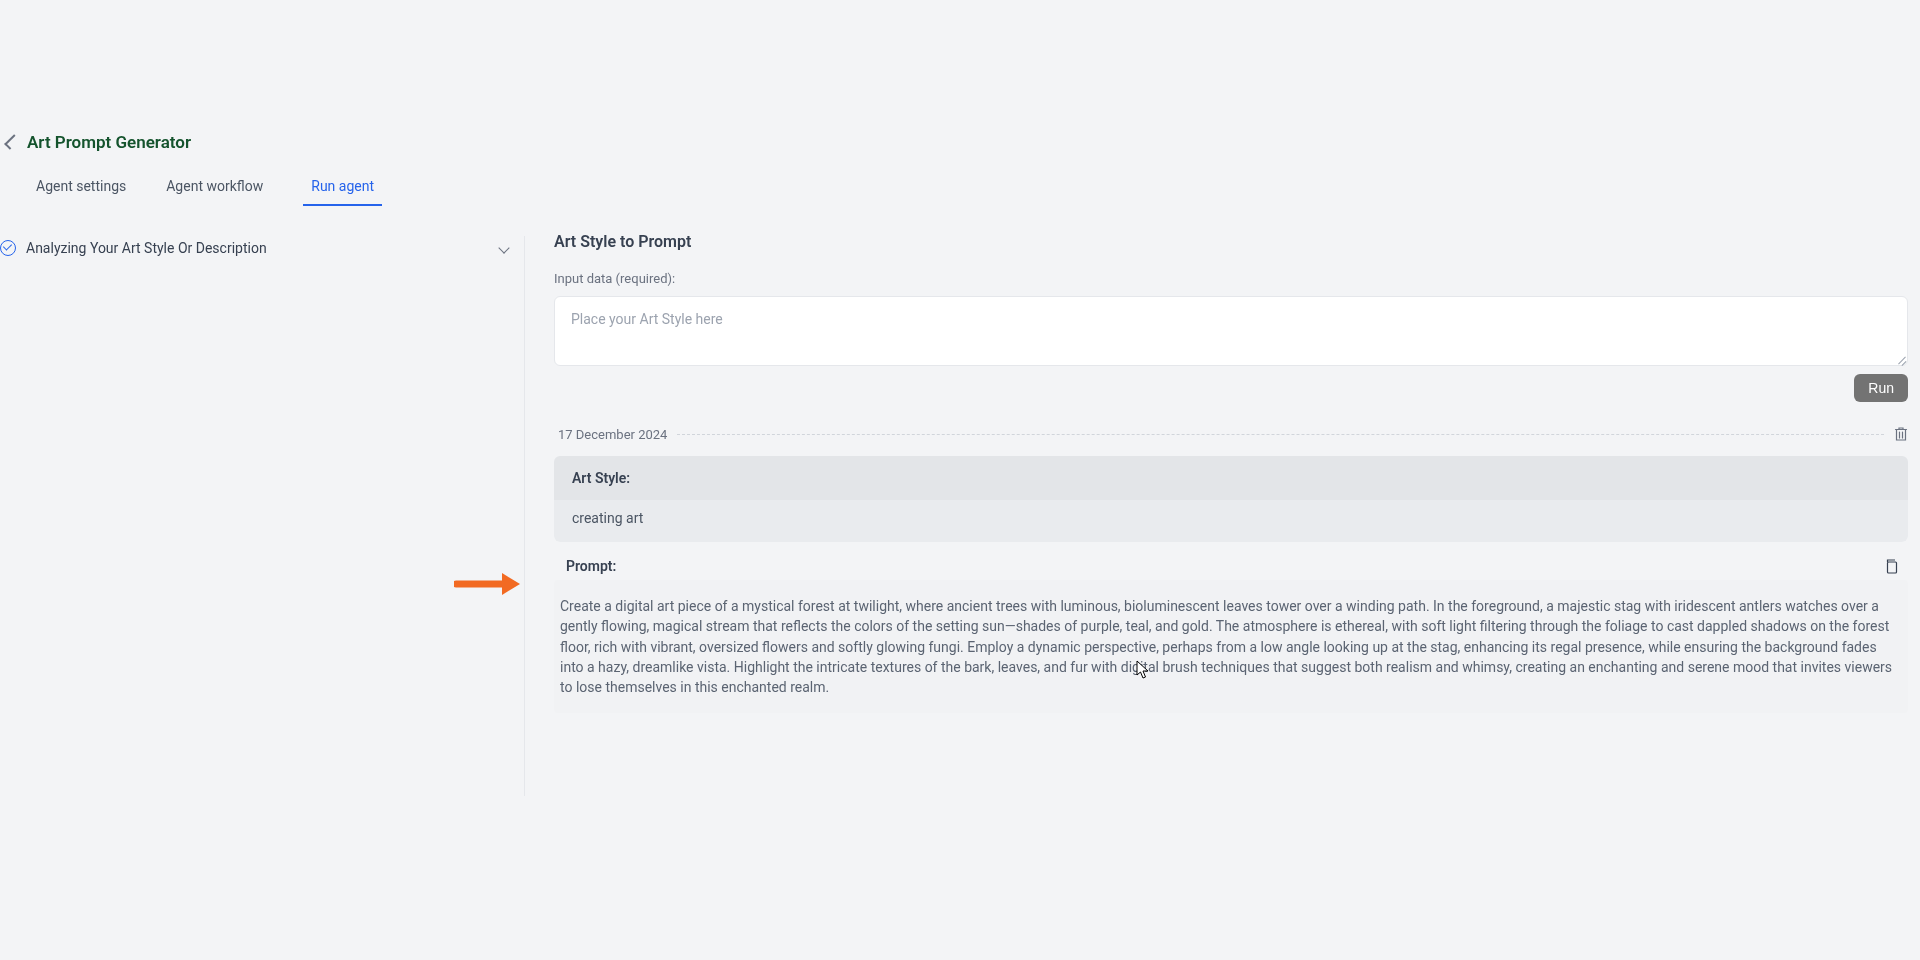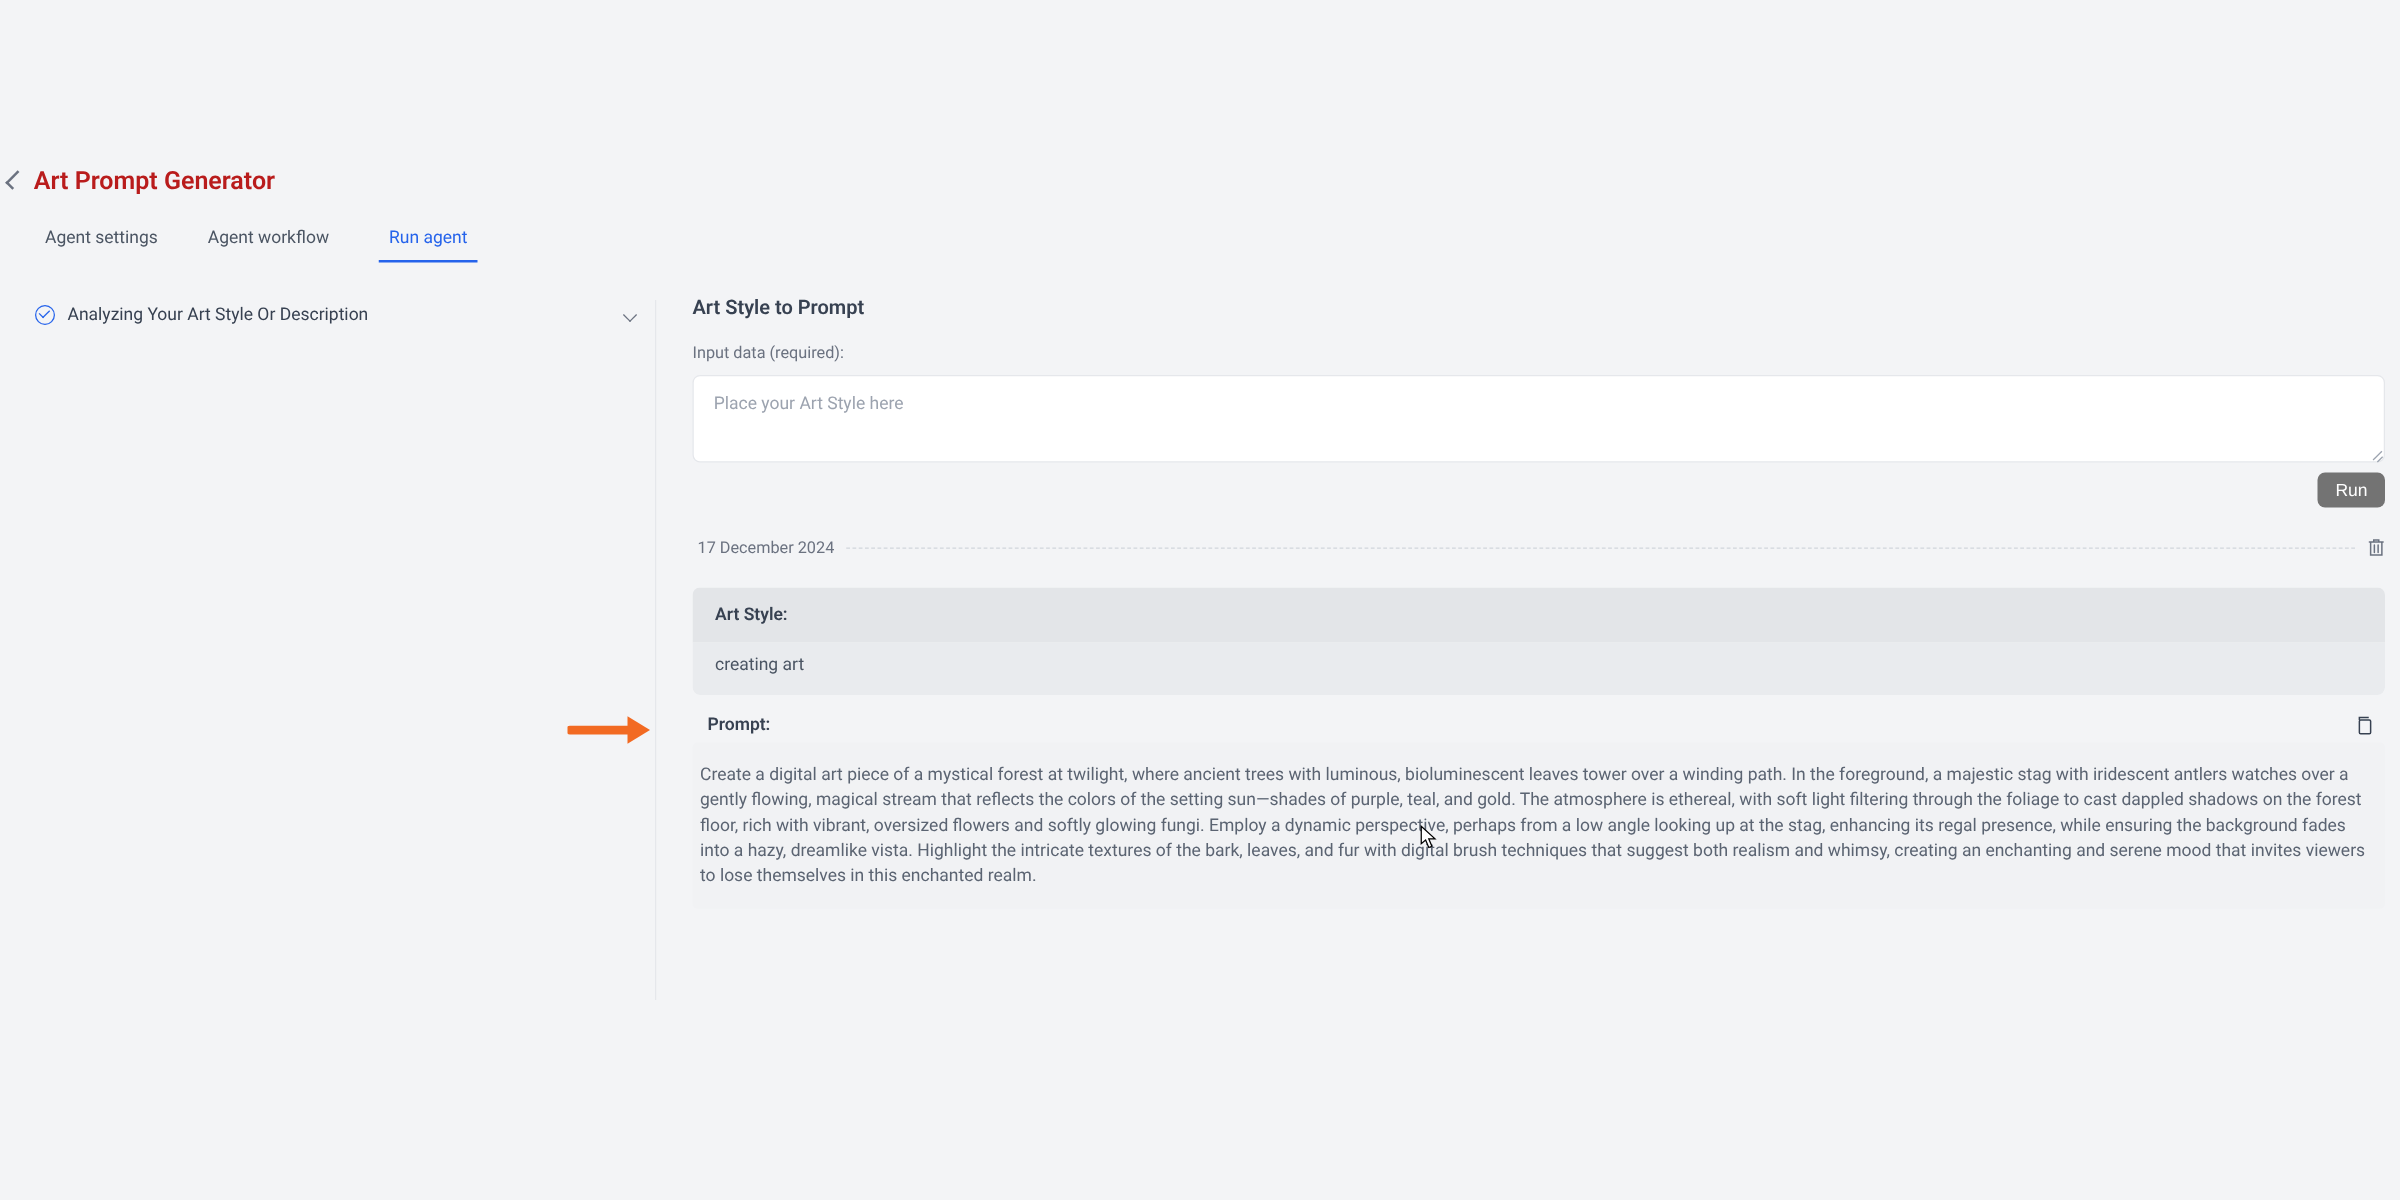--- a/index.html
+++ b/index.html
@@ -22,23 +22,23 @@
   .back-chevron {
     width: 8px;
     height: 14px;
     border-left: 2px solid #6b7280;
     border-bottom: 2px solid #6b7280;
     transform: rotate(45deg);
     margin-right: 11px;
     margin-left: 2px;
   }
   .page-title {
-    font-size: 20px;
+    font-size: 17px;
     font-weight: 600;
-    color: #b91c1c;
+    color: #14532d;
   }
 
   .tabs {
     display: flex;
     gap: 40px;
     padding: 26px 0 0 36px;
   }
   .tab {
     font-size: 14px;
     color: #4b5563;
@@ -52,21 +52,21 @@
     padding-right: 8px;
   }
 
   .content-wrap {
     display: flex;
     margin-top: 30px;
   }
 
   .sidebar-col {
     width: 524px;
-    padding-left: 28px;
+    padding-left: 0;
     padding-right: 10px;
   }
   .step-row {
     display: flex;
     align-items: center;
     justify-content: space-between;
     padding: 4px 0;
     cursor: pointer;
   }
   .step-left {
@@ -188,21 +188,21 @@
     width: 14px;
     height: 16px;
     position: relative;
     cursor: pointer;
     flex-shrink: 0;
   }
   .trash svg { display: block; }
 
   .card {
     border-radius: 6px;
-    margin-top: 24px;
+    margin-top: 14px;
     overflow: hidden;
   }
   .card-head {
     background: #e3e5e8;
     padding: 14px 18px;
     font-size: 14px;
     font-weight: 600;
     color: #374151;
   }
   .card-sub {

